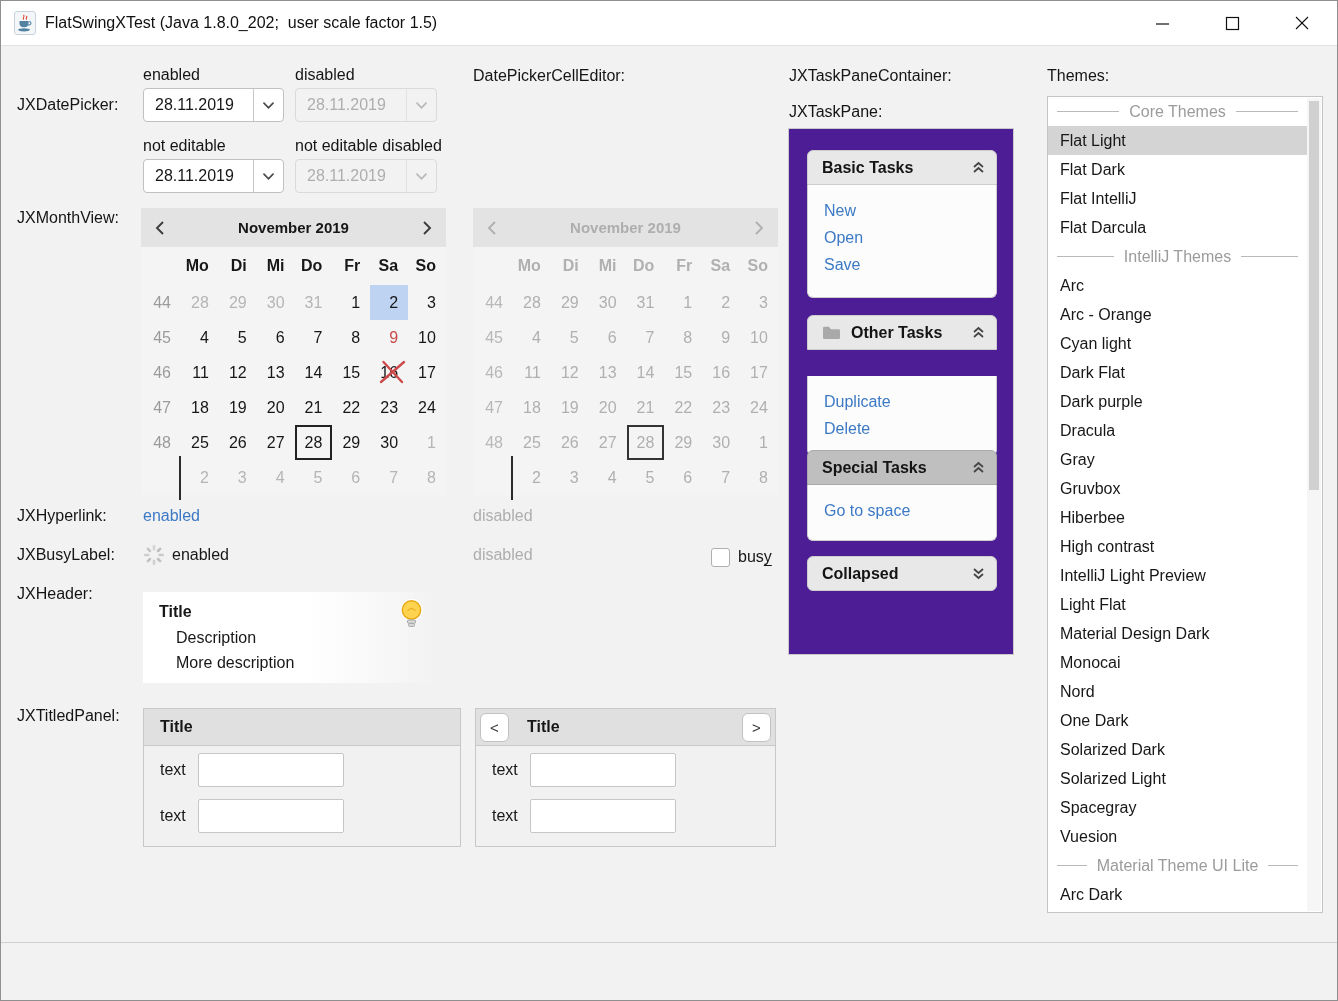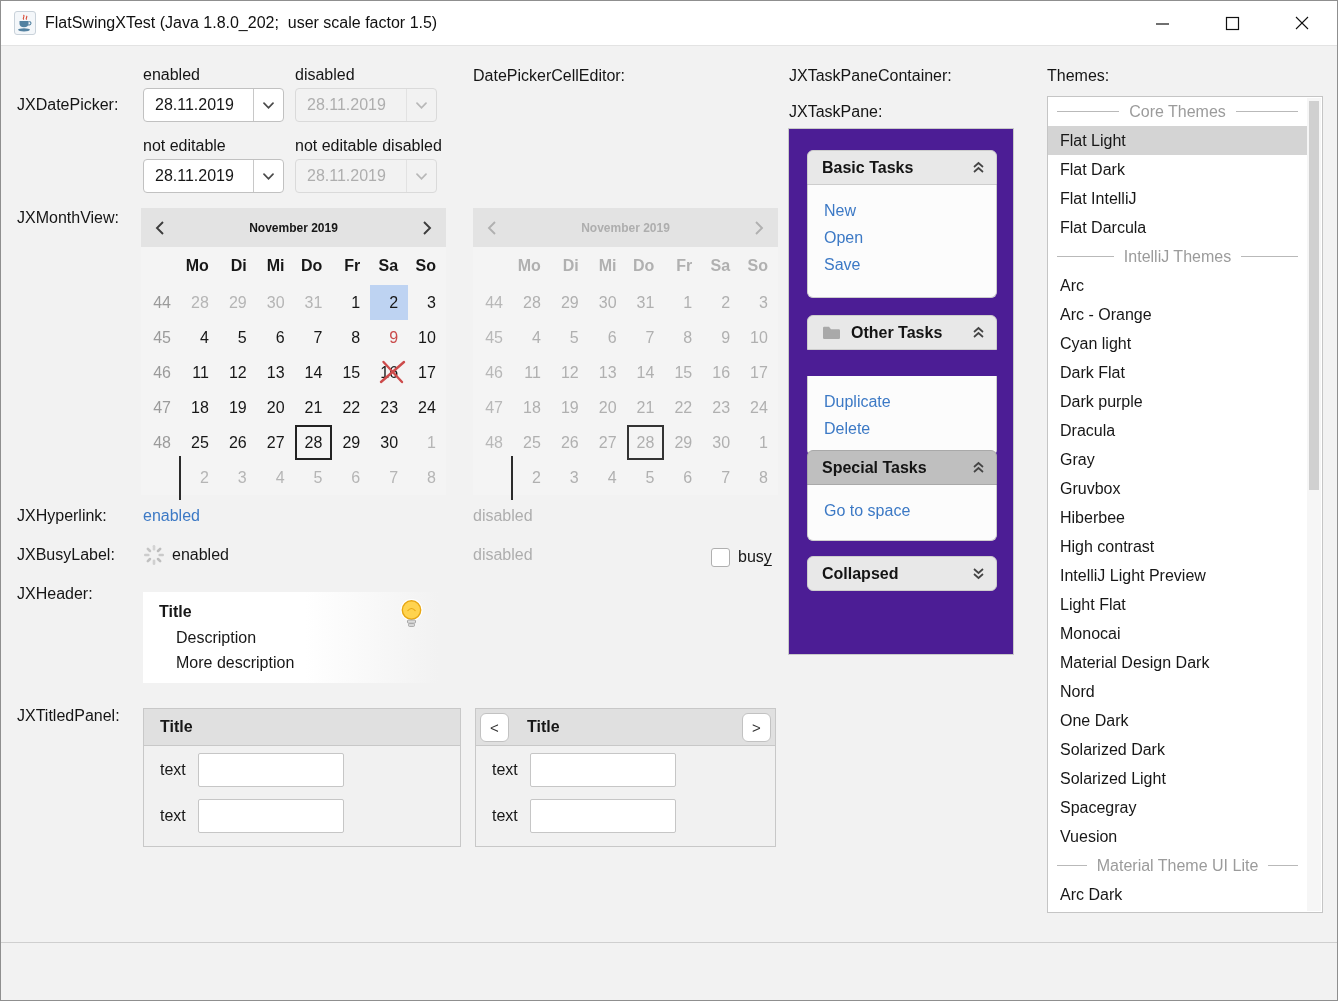--- a/index.html
+++ b/index.html
@@ -39,21 +39,21 @@
   .celledit{position:absolute;left:472px;top:89px;width:168px;height:101px;background:#fff;border:1px solid #c6c6c6;}
   .ce-header{height:32px;display:flex;align-items:center;justify-content:center;border-bottom:1px solid #dcdcdc;font-size:16px;}
   .ce-row{height:34px;display:flex;align-items:center;padding-left:8px;font-size:16px;}
 
   
   .monthview{position:absolute;width:305px;background:#f4f4f4;}
   #mv-left{left:140px;top:207px;}
   #mv-right{left:472px;top:207px;}
   .mv-header{height:39px;background:#e3e3e3;display:flex;align-items:center;}
   .mv-nav{width:38px;display:flex;align-items:center;justify-content:center;}
-  .mv-title{flex:1;text-align:center;font-weight:bold;font-size:12px;color:#171717;}
+  .mv-title{flex:1;text-align:center;font-weight:bold;font-size:15px;color:#171717;}
   .mv-grid{display:grid;grid-template-columns:40px repeat(7,37.857px);position:relative;}
   .mv-cell{height:35px;display:flex;align-items:center;justify-content:flex-end;padding-right:10px;font-size:16px;color:#171717;position:relative;}
   .mv-dayname{height:38px;font-weight:bold;}
   .mv-week{color:#9b9b9b;}
   .mv-cell.muted{color:#b5b5b5;}
   .mv-cell.selected{background:#bed3f2;}
   .mv-cell.flagged{color:#c94a4a;}
   .mv-cell.today{box-shadow:inset 0 0 0 2px #222;}
   .cross-svg{position:absolute;right:2px;top:5px;pointer-events:none;}
   .mv-artifact{position:absolute;left:38px;top:209px;width:2px;height:44px;background:#2b2b2b;}
@@ -440,22 +440,22 @@
         <div class="theme-item" data-name="theme-item">Cyan light</div>
         <div class="theme-item" data-name="theme-item">Dark Flat</div>
         <div class="theme-item" data-name="theme-item">Dark purple</div>
         <div class="theme-item" data-name="theme-item">Dracula</div>
         <div class="theme-item" data-name="theme-item">Gray</div>
         <div class="theme-item" data-name="theme-item">Gruvbox</div>
         <div class="theme-item" data-name="theme-item">Hiberbee</div>
         <div class="theme-item" data-name="theme-item">High contrast</div>
         <div class="theme-item" data-name="theme-item">IntelliJ Light Preview</div>
         <div class="theme-item" data-name="theme-item">Light Flat</div>
+        <div class="theme-item" data-name="theme-item">Material Design Dark</div>
         <div class="theme-item" data-name="theme-item">Monocai</div>
-        <div class="theme-item" data-name="theme-item">Material Design Dark</div>
         <div class="theme-item" data-name="theme-item">Nord</div>
         <div class="theme-item" data-name="theme-item">One Dark</div>
         <div class="theme-item" data-name="theme-item">Solarized Dark</div>
         <div class="theme-item" data-name="theme-item">Solarized Light</div>
         <div class="theme-item" data-name="theme-item">Spacegray</div>
         <div class="theme-item" data-name="theme-item">Vuesion</div>
         <div class="theme-sep" data-name="theme-group-separator">
           <span class="line" data-name="separator-line"></span>
           <span class="sep-label" data-name="theme-group-label">Material Theme UI Lite</span>
           <span class="line" data-name="separator-line"></span>

